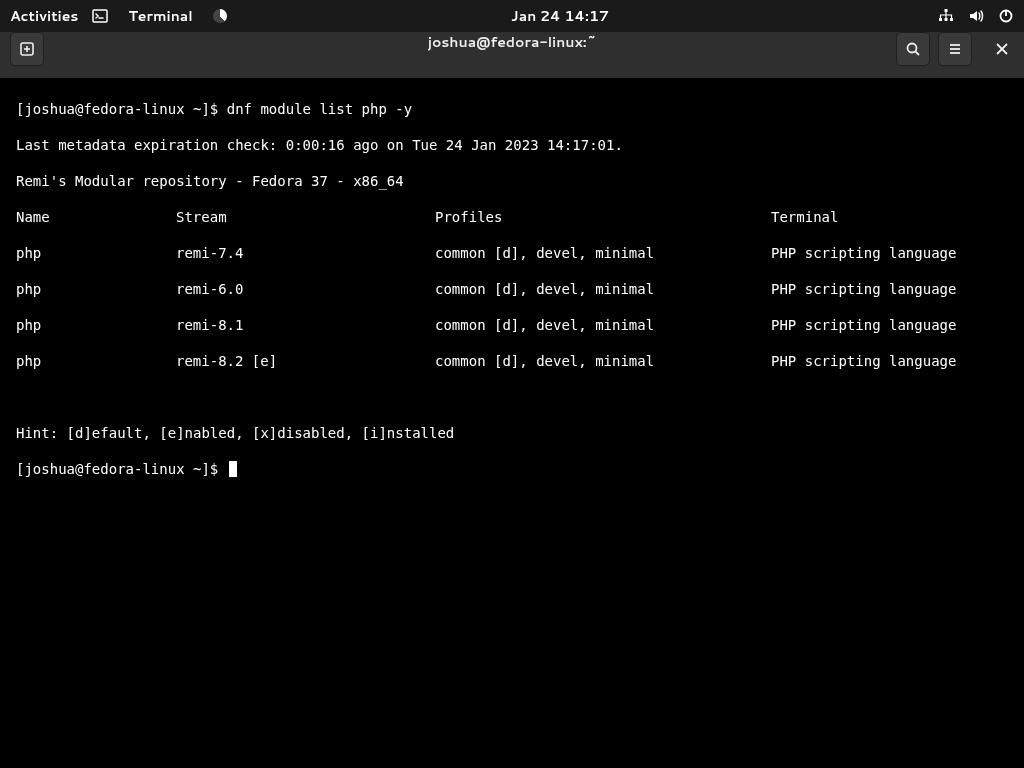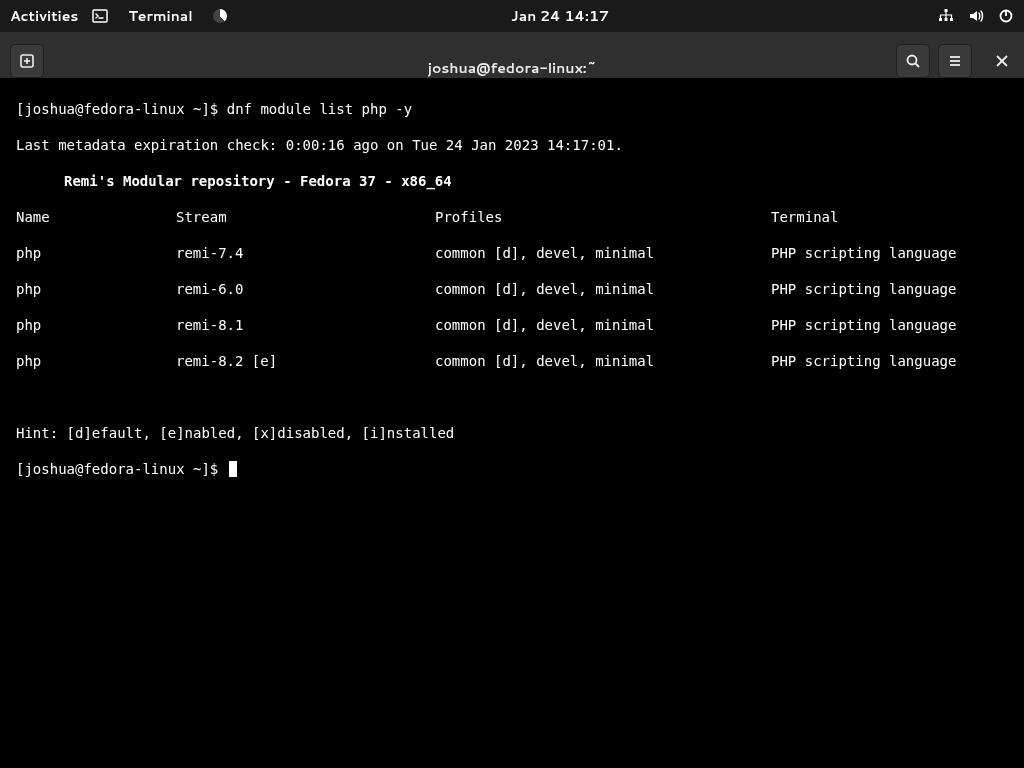--- a/index.html
+++ b/index.html
@@ -29,21 +29,21 @@
     .app-indicator { display: flex; align-items: center; gap: 20px; }
     .spinner {
       width: 14px; height: 14px; border-radius: 50%;
       background: conic-gradient(from 0deg, #fff 0deg 140deg, #444 140deg 360deg);
     }
     .tray-icon { display: flex; align-items: center; }
     .titlebar {
       height: 46px;
       background: #2f2f2f;
       display: flex;
-      align-items: flex-end;
+      align-items: flex-start;
       padding: 0 10px;
       font-family: Cantarell, "DejaVu Sans", sans-serif;
       font-weight: bold;
       position: relative;
     }
     .titlebar .title {
       position: absolute; left: 50%; transform: translateX(-50%);
       color: #eee;
     }
     .btn {
@@ -60,21 +60,21 @@
       display: flex; align-items: center; justify-content: center;
       color: #eee;
       margin-left: 10px;
     }
     .terminal {
       padding: 4px 16px;
       line-height: 18px;
       white-space: pre;
       font-family: "DejaVu Sans Mono", "Liberation Mono", monospace;
     }
-    .bold { font-weight: bold; margin-left: 48px; }
+    .bold { font-weight: normal; }
     .row { display: flex; }
     .col-name    { width: 160px; }
     .col-stream  { width: 224px; }
     .col-profiles{ width: 336px; margin-left: 35px; }
     .col-summary { flex: 1; }
     .cursor {
       display: inline-block;
       width: 8px; height: 16px;
       background: #fff;
       vertical-align: text-bottom;

